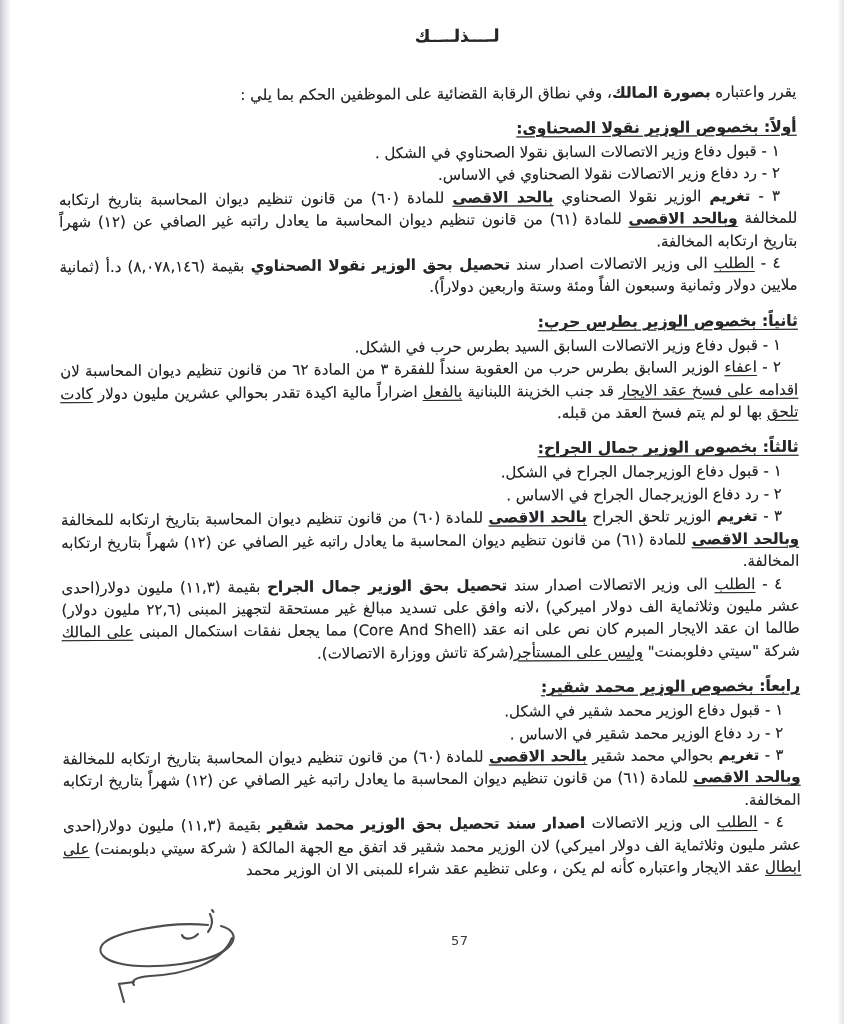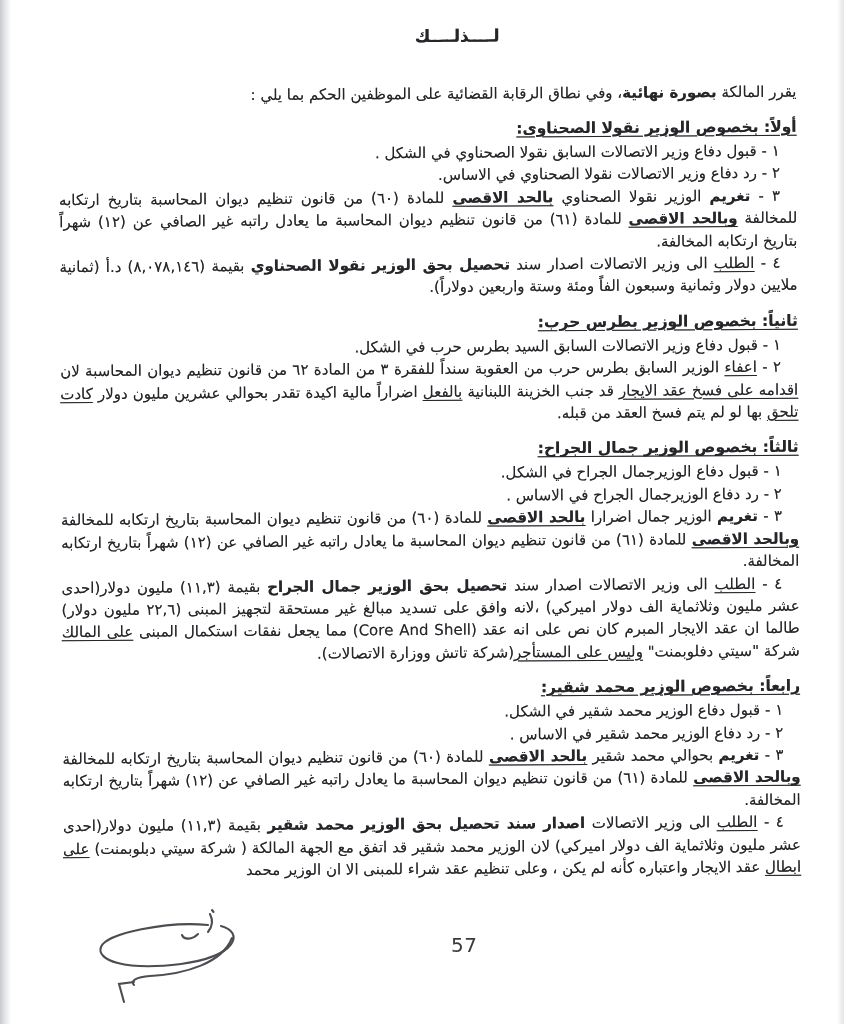--- a/index.html
+++ b/index.html
@@ -56,55 +56,55 @@
     text-align:justify;
     text-indent:17px;
   }
   .b{font-weight:bold;}
   .u{text-decoration:underline;text-underline-offset:3px;}
   .signature{
     position:absolute;left:86px;top:908px;width:168px;height:100px;
   }
   .page-number{
     position:absolute;left:451px;top:933px;
-    font-size:20px;letter-spacing:.5px;color:#3a3a3e;
+    font-size:13px;letter-spacing:.5px;color:#3a3a3e;
     font-family:"DejaVu Sans",sans-serif;
   }
 </style>
 </head>
 <body>
 
 <div class="scan-edge-left"></div>
 <div class="scan-edge-right"></div>
 
 <div class="content">
 
   <div class="header-word">لــــذلــــك</div>
 
-  <p class="intro"><span>يقرر المالكة </span><span class="b">بصورة نهائية</span><span>، وفي نطاق الرقابة القضائية على الموظفين الحكم بما يلي :</span></p>
+  <p class="intro"><span>يقرر واعتباره </span><span class="b">بصورة المالك</span><span>، وفي نطاق الرقابة القضائية على الموظفين الحكم بما يلي :</span></p>
 
   <section class="sec">
     <h3 class="heading">أولاً: بخصوص الوزير نقولا الصحناوى:</h3>
     <p class="item"><span>١ - قبول دفاع وزير الاتصالات السابق نقولا الصحناوي في الشكل .</span></p>
     <p class="item"><span>٢ - رد دفاع وزير الاتصالات نقولا الصحناوي في الاساس.</span></p>
     <p class="item"><span>٣ - </span><span class="b">تغريم</span><span> الوزير نقولا الصحناوي </span><span class="b u">بالحد الاقصى</span><span> للمادة (٦٠) من قانون تنظيم ديوان المحاسبة بتاريخ ارتكابه للمخالفة </span><span class="b u">وبالحد الاقصى</span><span> للمادة (٦١) من قانون تنظيم ديوان المحاسبة ما يعادل راتبه غير الصافي عن (١٢) شهراً بتاريخ ارتكابه المخالفة.</span></p>
     <p class="item"><span>٤ - </span><span class="u">الطلب</span><span> الى وزير الاتصالات اصدار سند </span><span class="b">تحصيل بحق الوزير نقولا الصحناوي</span><span> بقيمة (٨,٠٧٨,١٤٦) د.أ (ثمانية ملايين دولار وثمانية وسبعون الفاً ومئة وستة واربعين دولاراً).</span></p>
   </section>
 
   <section class="sec">
     <h3 class="heading">ثانياً: بخصوص الوزير بطرس حرب:</h3>
     <p class="item"><span>١ - قبول دفاع وزير الاتصالات السابق السيد بطرس حرب في الشكل.</span></p>
     <p class="item"><span>٢ - </span><span class="u">اعفاء</span><span> الوزير السابق بطرس حرب من العقوبة سنداً للفقرة ٣ من المادة ٦٢ من قانون تنظيم ديوان المحاسبة لان </span><span class="u">اقدامه على فسخ عقد الايجار</span><span> قد جنب الخزينة اللبنانية </span><span class="u">بالفعل</span><span> اضراراً مالية اكيدة  تقدر بحوالي عشرين مليون دولار </span><span class="u">كادت تلحق</span><span> بها لو لم يتم فسخ العقد من قبله.</span></p>
   </section>
 
   <section class="sec">
     <h3 class="heading">ثالثاً: بخصوص الوزير جمال الجراح:</h3>
     <p class="item"><span>١ - قبول دفاع الوزيرجمال الجراح في الشكل.</span></p>
     <p class="item"><span>٢ - رد دفاع الوزيرجمال الجراح في الاساس .</span></p>
-    <p class="item"><span>٣ - </span><span class="b">تغريم</span><span> الوزير جمال اضرارا </span><span class="b u">بالحد الاقصى</span><span> للمادة (٦٠) من قانون تنظيم ديوان المحاسبة بتاريخ ارتكابه للمخالفة </span><span class="b u">وبالحد الاقصى</span><span> للمادة (٦١) من قانون تنظيم ديوان المحاسبة ما يعادل راتبه غير الصافي عن (١٢) شهراً بتاريخ ارتكابه المخالفة.</span></p>
+    <p class="item"><span>٣ - </span><span class="b">تغريم</span><span> الوزير تلحق الجراح </span><span class="b u">بالحد الاقصى</span><span> للمادة (٦٠) من قانون تنظيم ديوان المحاسبة بتاريخ ارتكابه للمخالفة </span><span class="b u">وبالحد الاقصى</span><span> للمادة (٦١) من قانون تنظيم ديوان المحاسبة ما يعادل راتبه غير الصافي عن (١٢) شهراً بتاريخ ارتكابه المخالفة.</span></p>
     <p class="item"><span>٤ - </span><span class="u">الطلب</span><span> الى وزير الاتصالات اصدار سند </span><span class="b">تحصيل بحق الوزير جمال الجراح</span><span> بقيمة (١١,٣) مليون دولار(احدى عشر مليون وثلاثماية الف دولار اميركي) ،لانه وافق على تسديد مبالغ غير مستحقة لتجهيز المبنى (٢٢,٦ مليون دولار) طالما ان عقد الايجار المبرم كان نص على انه عقد (Core And Shell) مما يجعل نفقات استكمال المبنى </span><span class="u">على المالك</span><span> شركة "سيتي دفلوبمنت" </span><span class="u">وليس على المستأجر</span><span>(شركة تاتش ووزارة الاتصالات).</span></p>
   </section>
 
   <section class="sec">
     <h3 class="heading">رابعاً: بخصوص الوزير محمد شقير:</h3>
     <p class="item"><span>١ - قبول دفاع الوزير محمد شقير في الشكل.</span></p>
     <p class="item"><span>٢ - رد دفاع الوزير محمد شقير في الاساس .</span></p>
     <p class="item"><span>٣ - </span><span class="b">تغريم</span><span> بحوالي محمد شقير </span><span class="b u">بالحد الاقصى</span><span> للمادة (٦٠) من قانون تنظيم ديوان المحاسبة بتاريخ ارتكابه للمخالفة </span><span class="b u">وبالحد الاقصى</span><span> للمادة (٦١) من قانون تنظيم ديوان المحاسبة ما يعادل راتبه غير الصافي عن (١٢) شهراً بتاريخ ارتكابه المخالفة.</span></p>
     <p class="item"><span>٤ - </span><span class="u">الطلب</span><span> الى وزير الاتصالات </span><span class="b">اصدار سند تحصيل بحق الوزير محمد شقير</span><span> بقيمة (١١,٣) مليون دولار(احدى عشر مليون وثلاثماية الف دولار اميركي) لان الوزير محمد شقير قد اتفق مع الجهة المالكة ( شركة سيتي دبلوبمنت) </span><span class="u">على ابطال</span><span> عقد الايجار واعتباره كأنه لم يكن ، وعلى تنظيم عقد شراء للمبنى الا ان الوزير محمد</span></p>
   </section>

